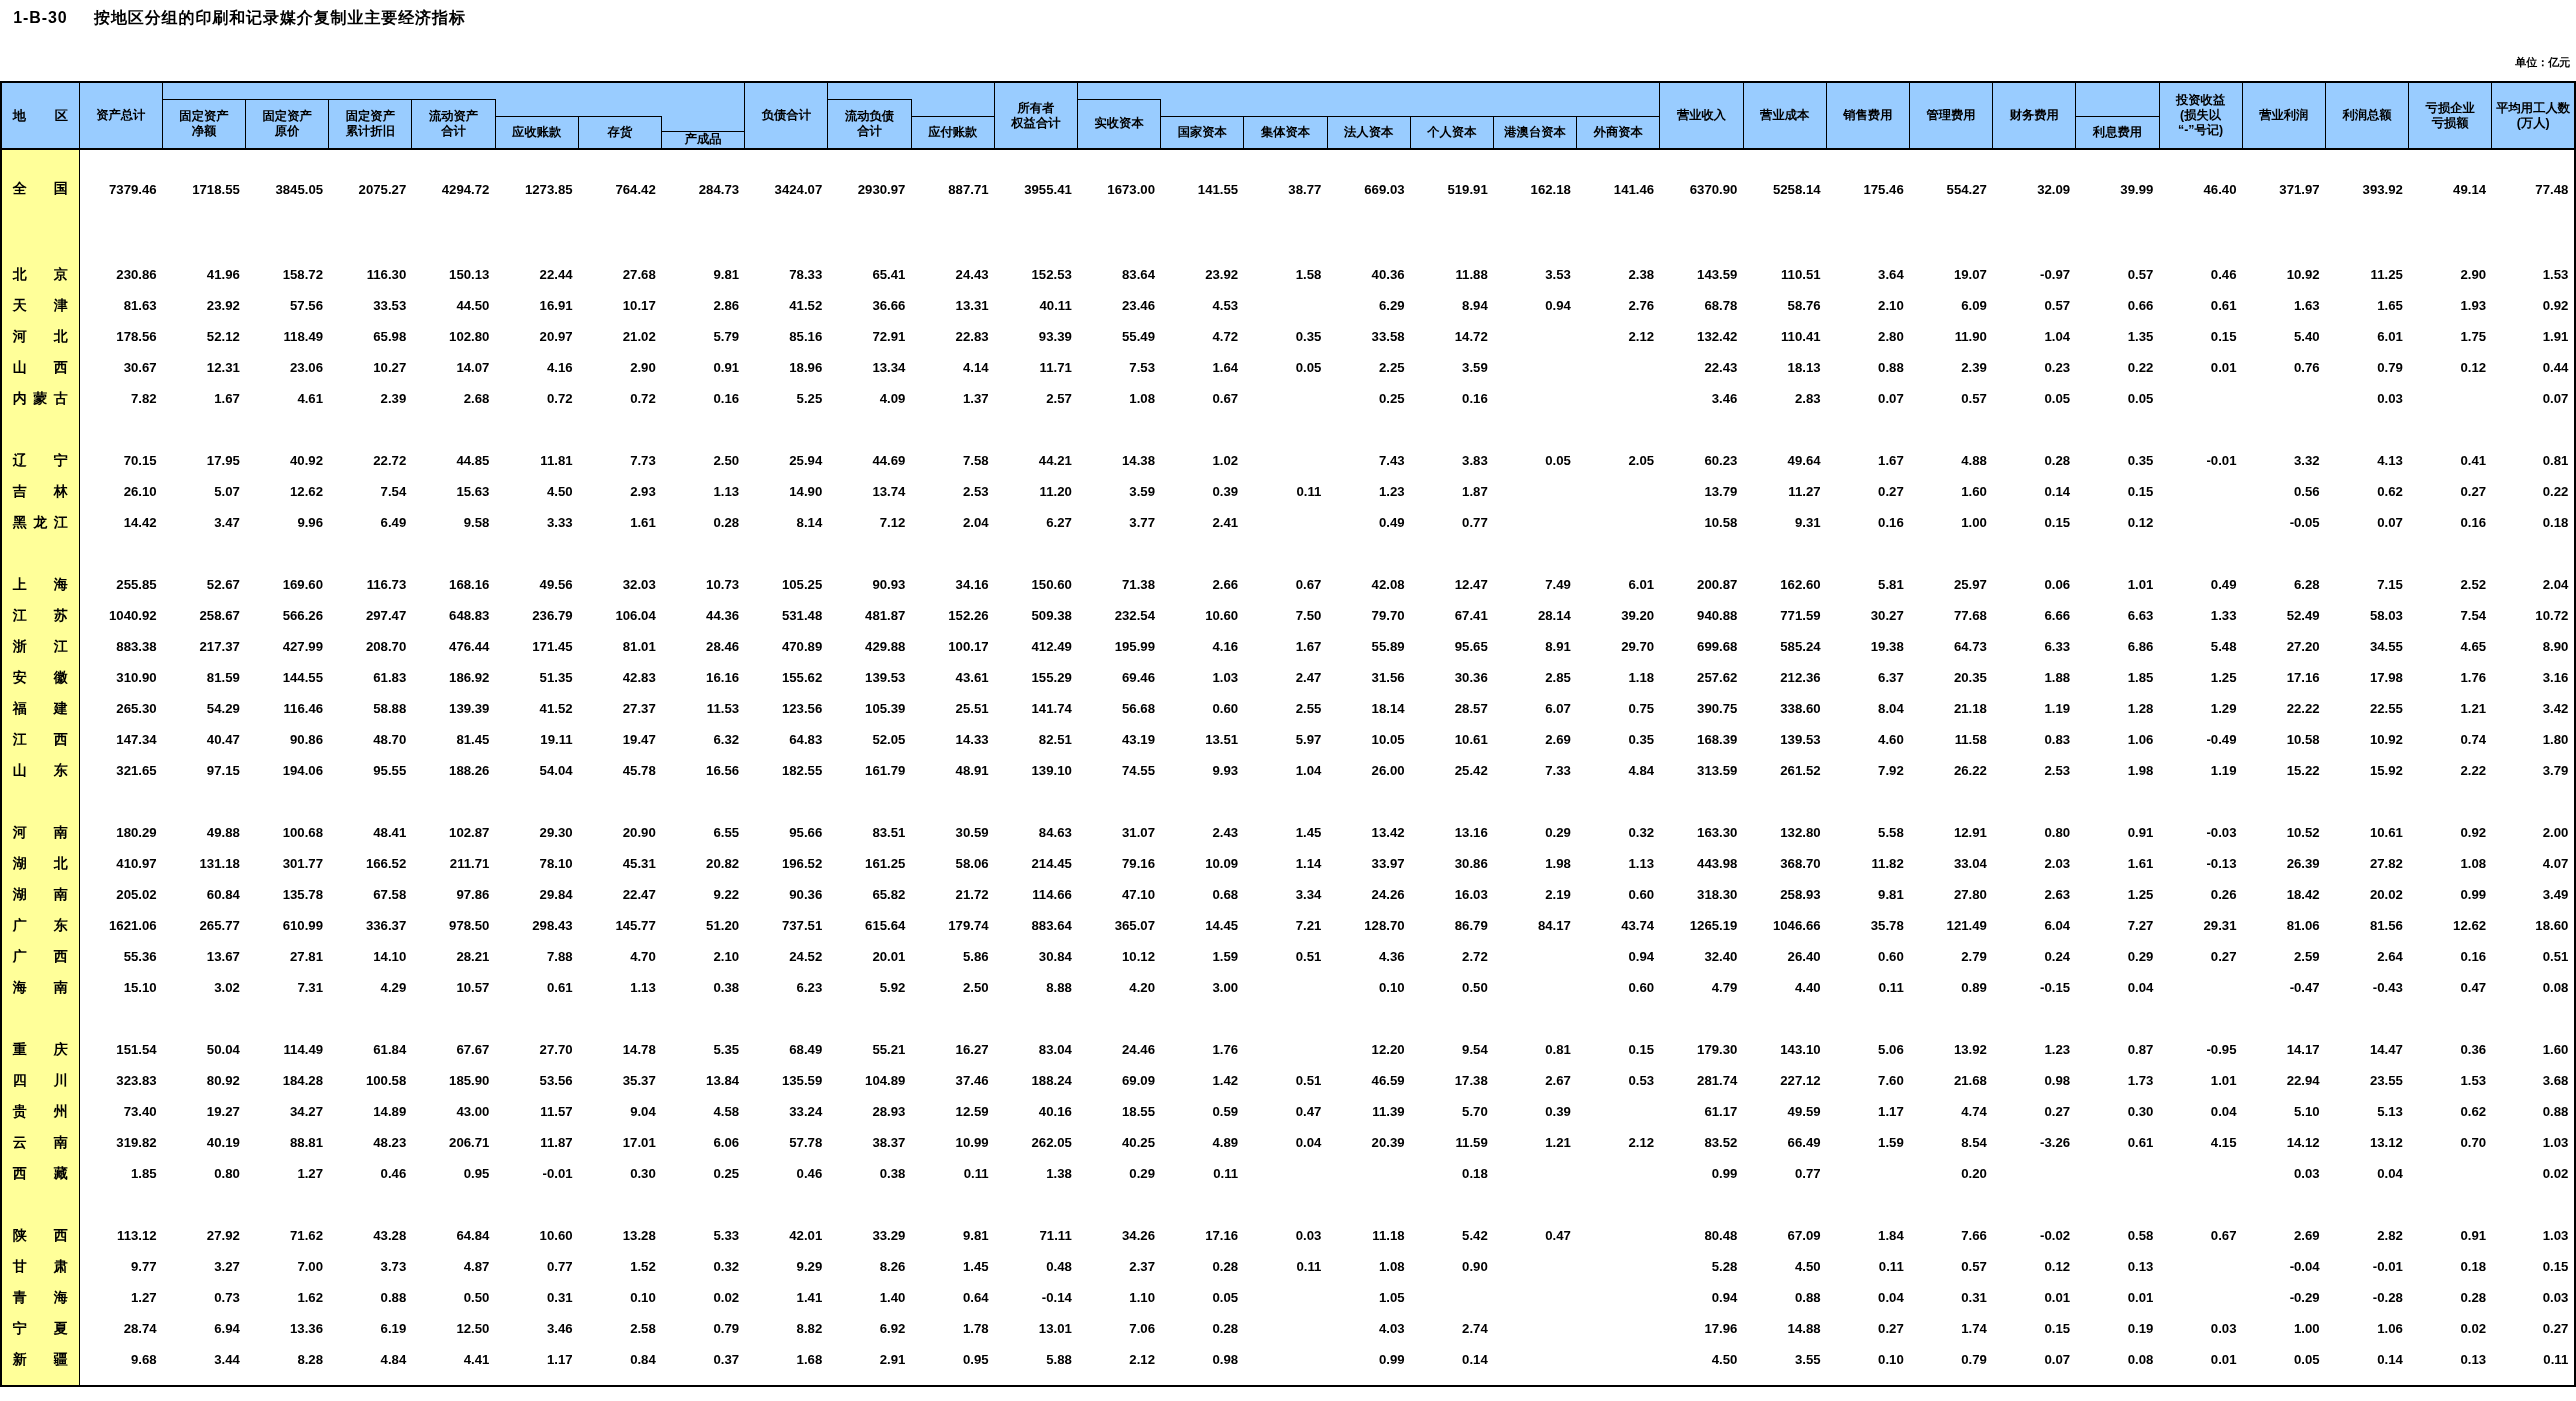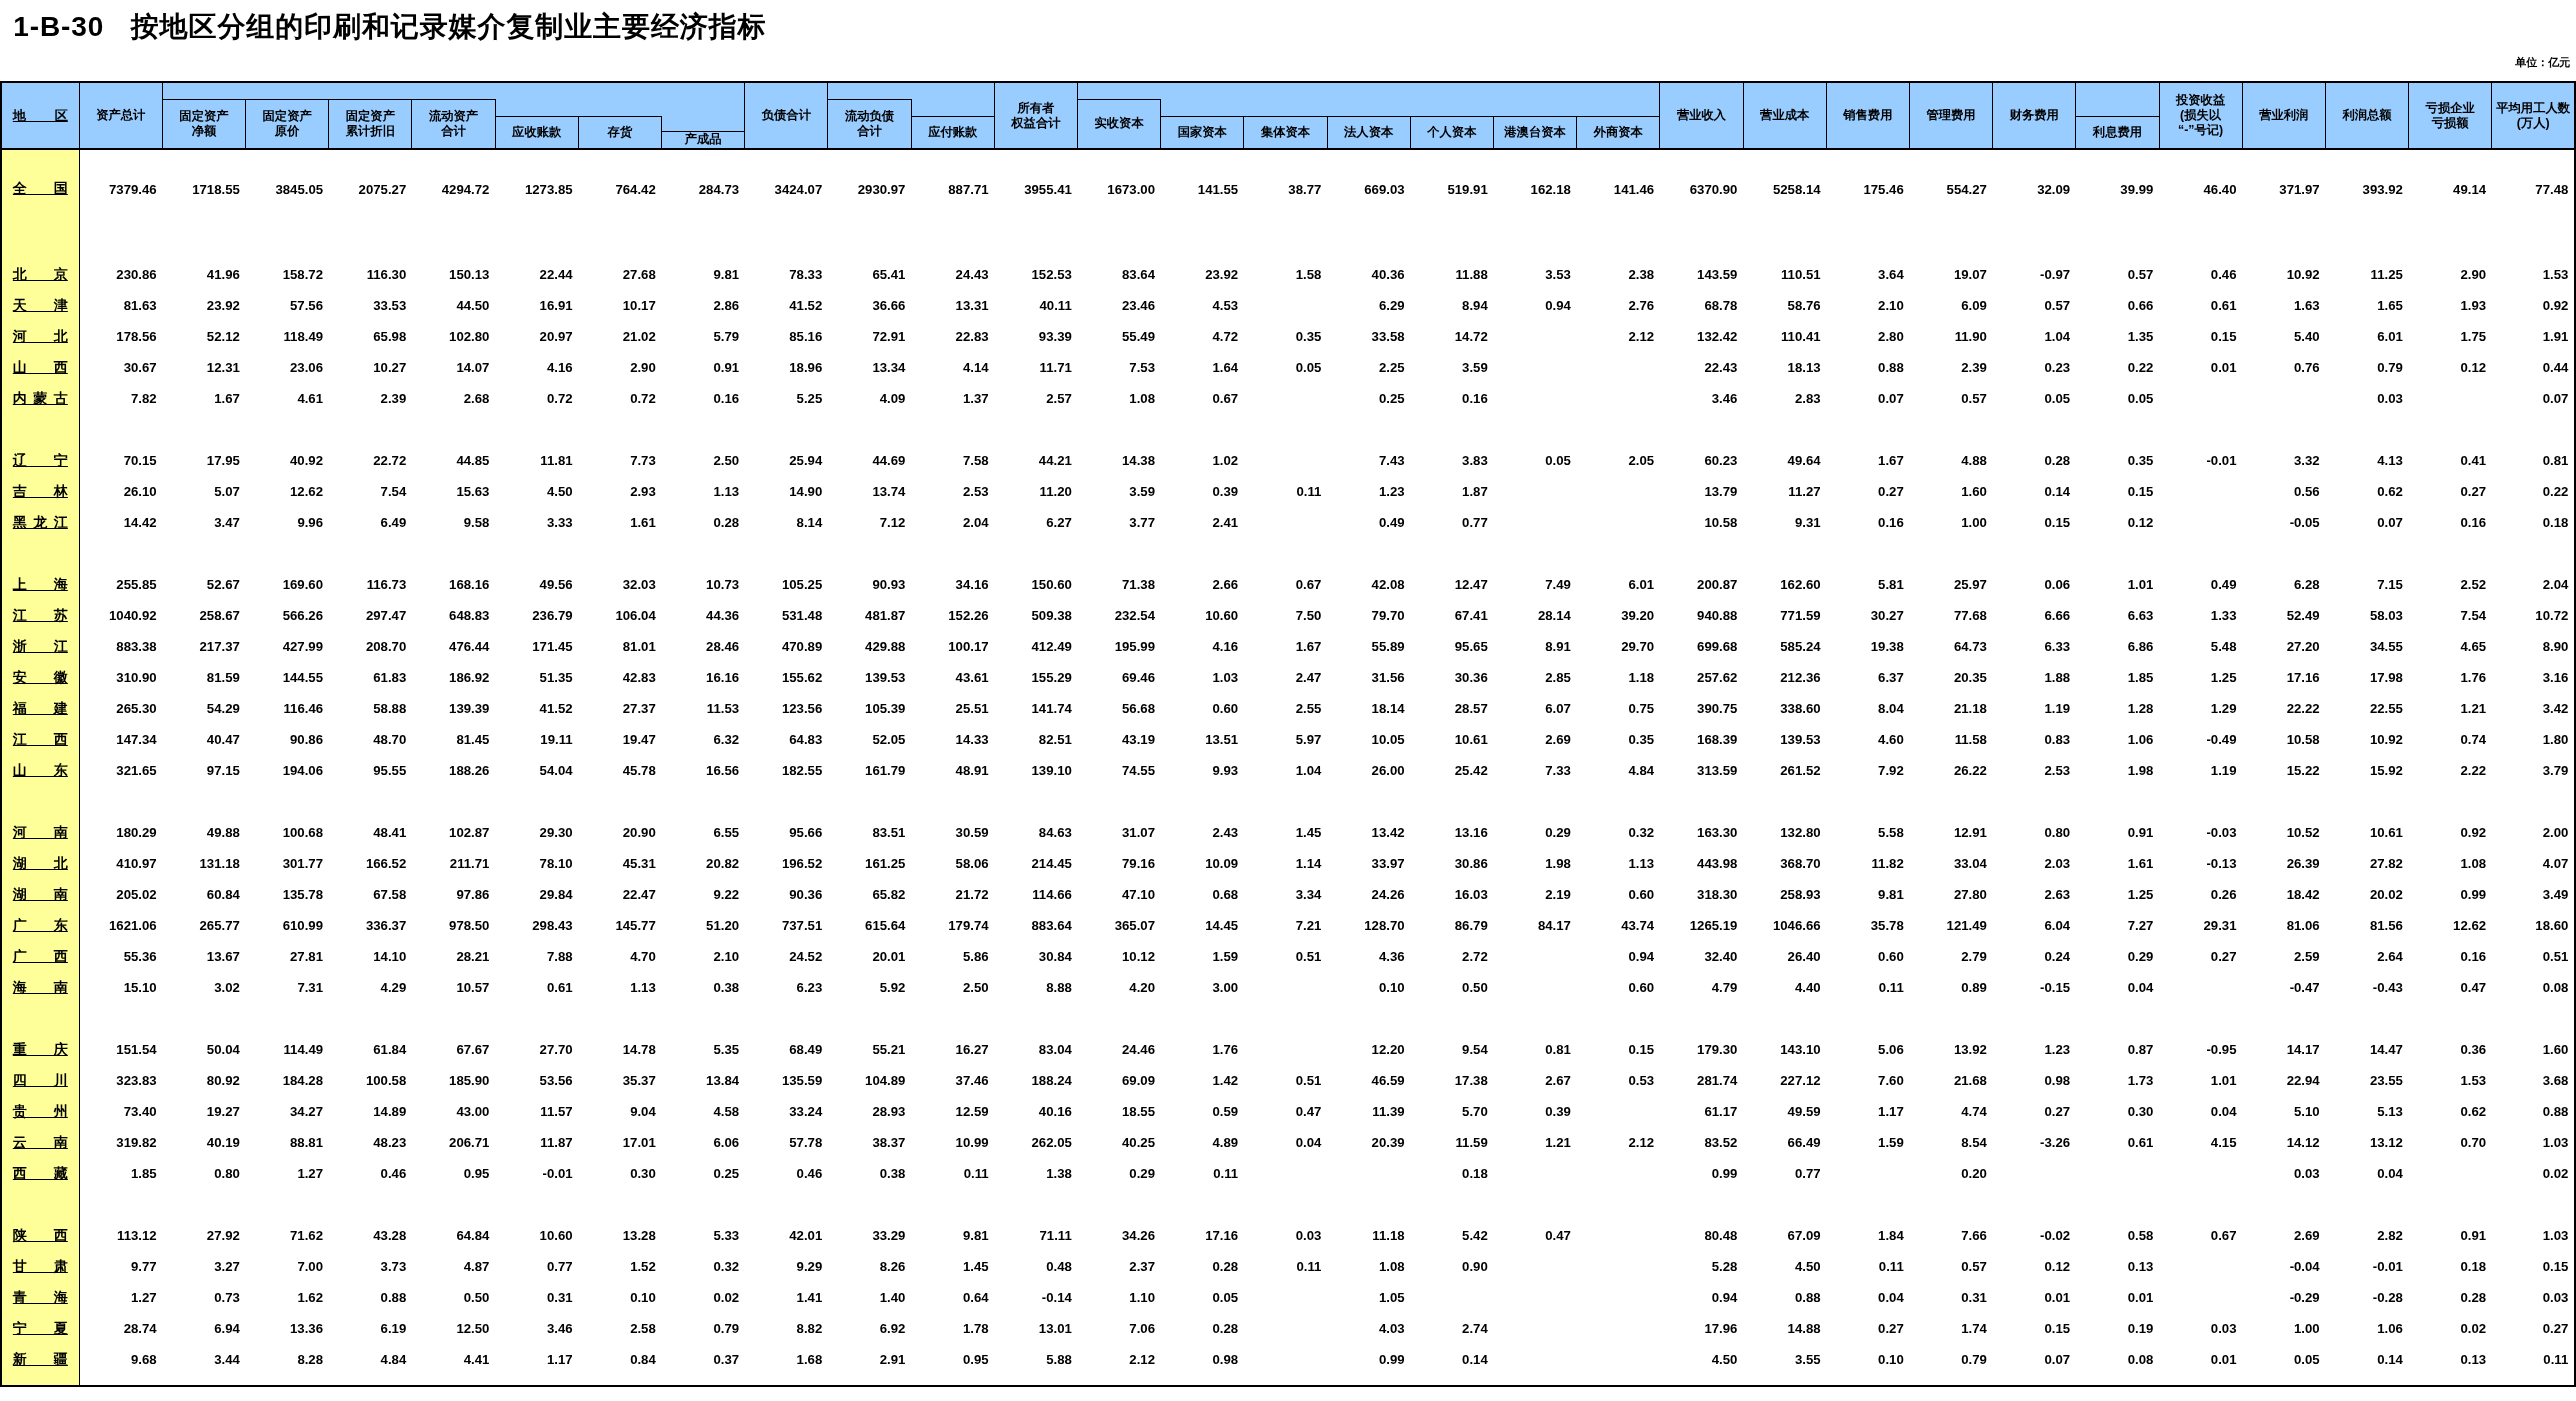--- a/index.html
+++ b/index.html
@@ -1,20 +1,20 @@
 <!DOCTYPE html>
 <html style="font-size:15px"><head>
 <meta charset="utf-8">
 <style>
   html,body{margin:0;padding:0;background:#fff;}
   body{
     width:2576px;height:1402px;position:relative;overflow:hidden;
     font-family:"Liberation Sans",sans-serif;color:#000;
   }
-  .title{position:absolute;top:7.6px;left:13.2px;font-size:28px;font-weight:bold;letter-spacing:0.9px;text-align:center;}
+  .title{position:absolute;top:7.6px;left:13.2px;font-size:16px;font-weight:bold;letter-spacing:0.9px;text-align:center;}
   .title .code{margin-right:26.5px;}
   .unit-note{position:absolute;top:55px;right:5.7px;font-size:11px;font-weight:bold;}
   table.main{
     position:absolute;top:81px;left:0;width:2576px;
     border-collapse:collapse;table-layout:fixed;
     border:2.8px solid #000;
   }
   col.c-region{width:78px;}
   col.c-num{width:83px;}
   thead{border-bottom:2.8px solid #000;}
@@ -29,21 +29,21 @@
   thead tr.r2{height:17px;}
   thead tr.r3{height:15px;}
   thead tr.r4{height:16px;}
   td.region{
     background:#FFFF99;border-left:0.9px solid #000;border-right:0.9px solid #000;
     vertical-align:middle;
   }
   .region-label{
     display:block;width:55px;margin:0 auto;
     font-size:14px;font-weight:bold;
-    text-align:justify;text-align-last:justify;text-decoration:underline;
+    text-align:justify;text-align-last:justify;
   }
   th.region-h .region-label{font-size:13.2px;}
   td.num{
     font-size:13.2px;font-weight:bold;text-align:right;
     padding:0 5.7px 0 0;white-space:nowrap;vertical-align:middle;
   }
   tbody tr{height:31px;}
   tbody tr.national{height:79px;}
   tbody tr.spacer{height:31px;}
   tbody tr.padrow{height:11.4px;}

